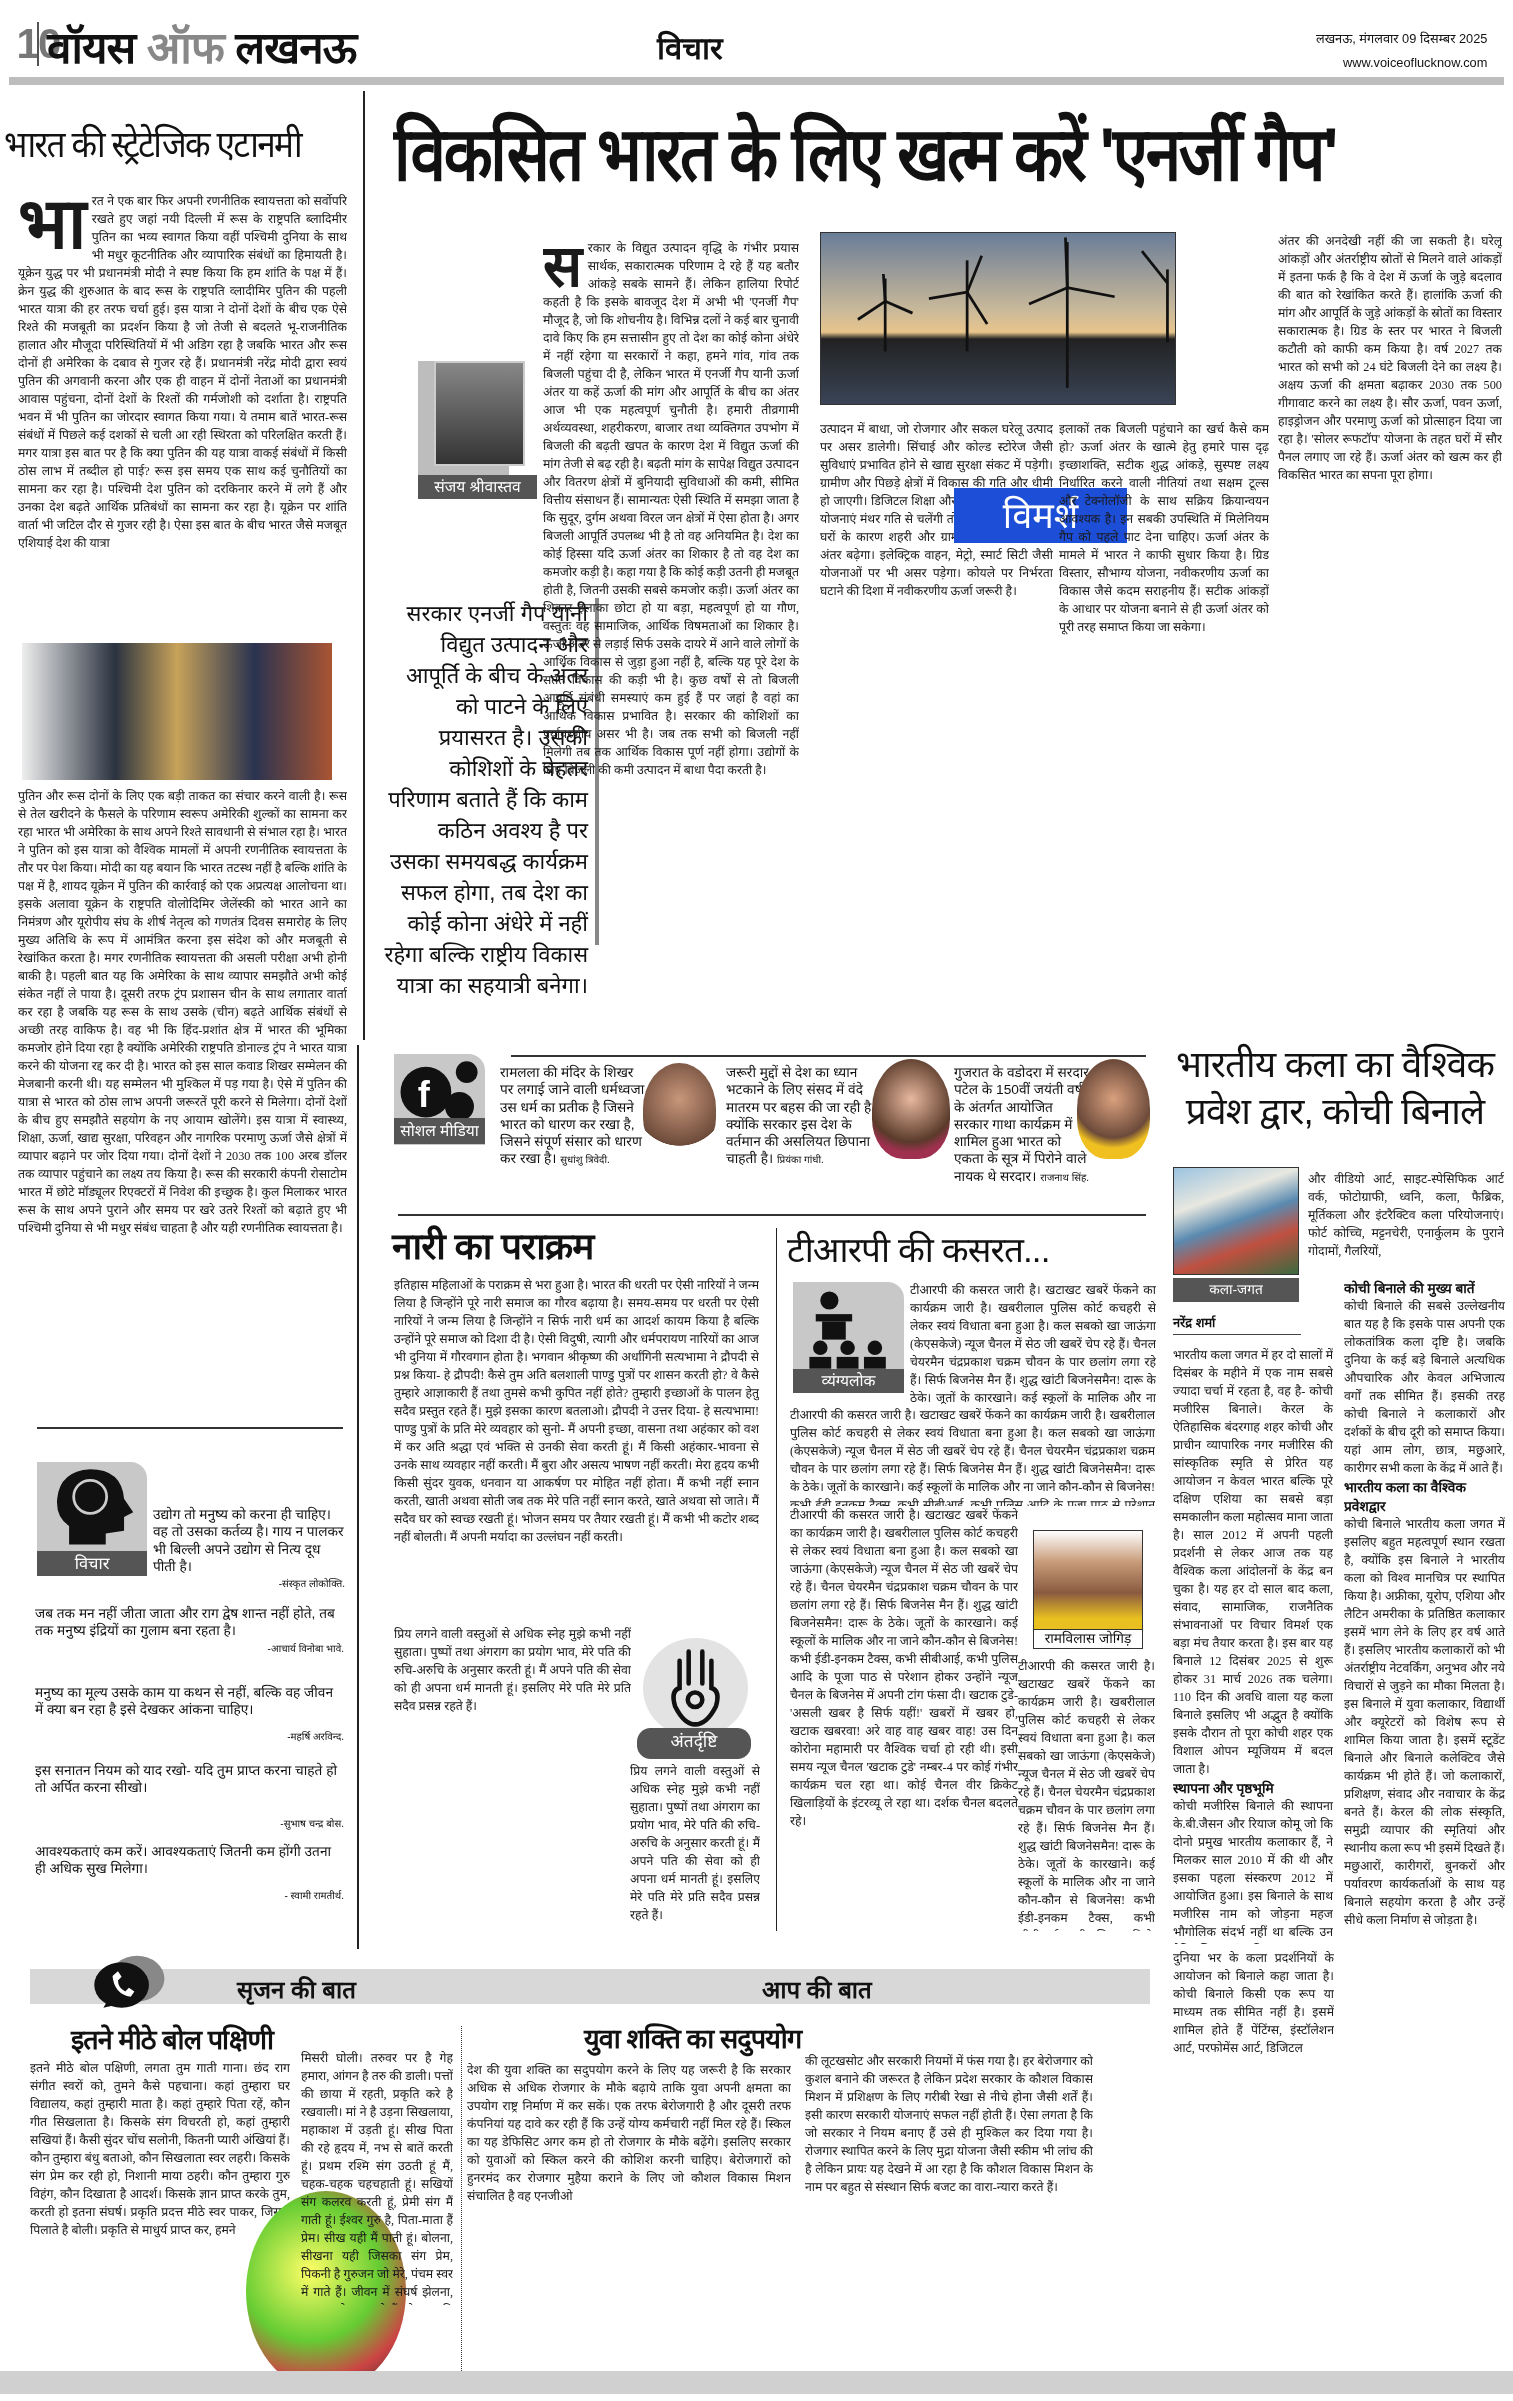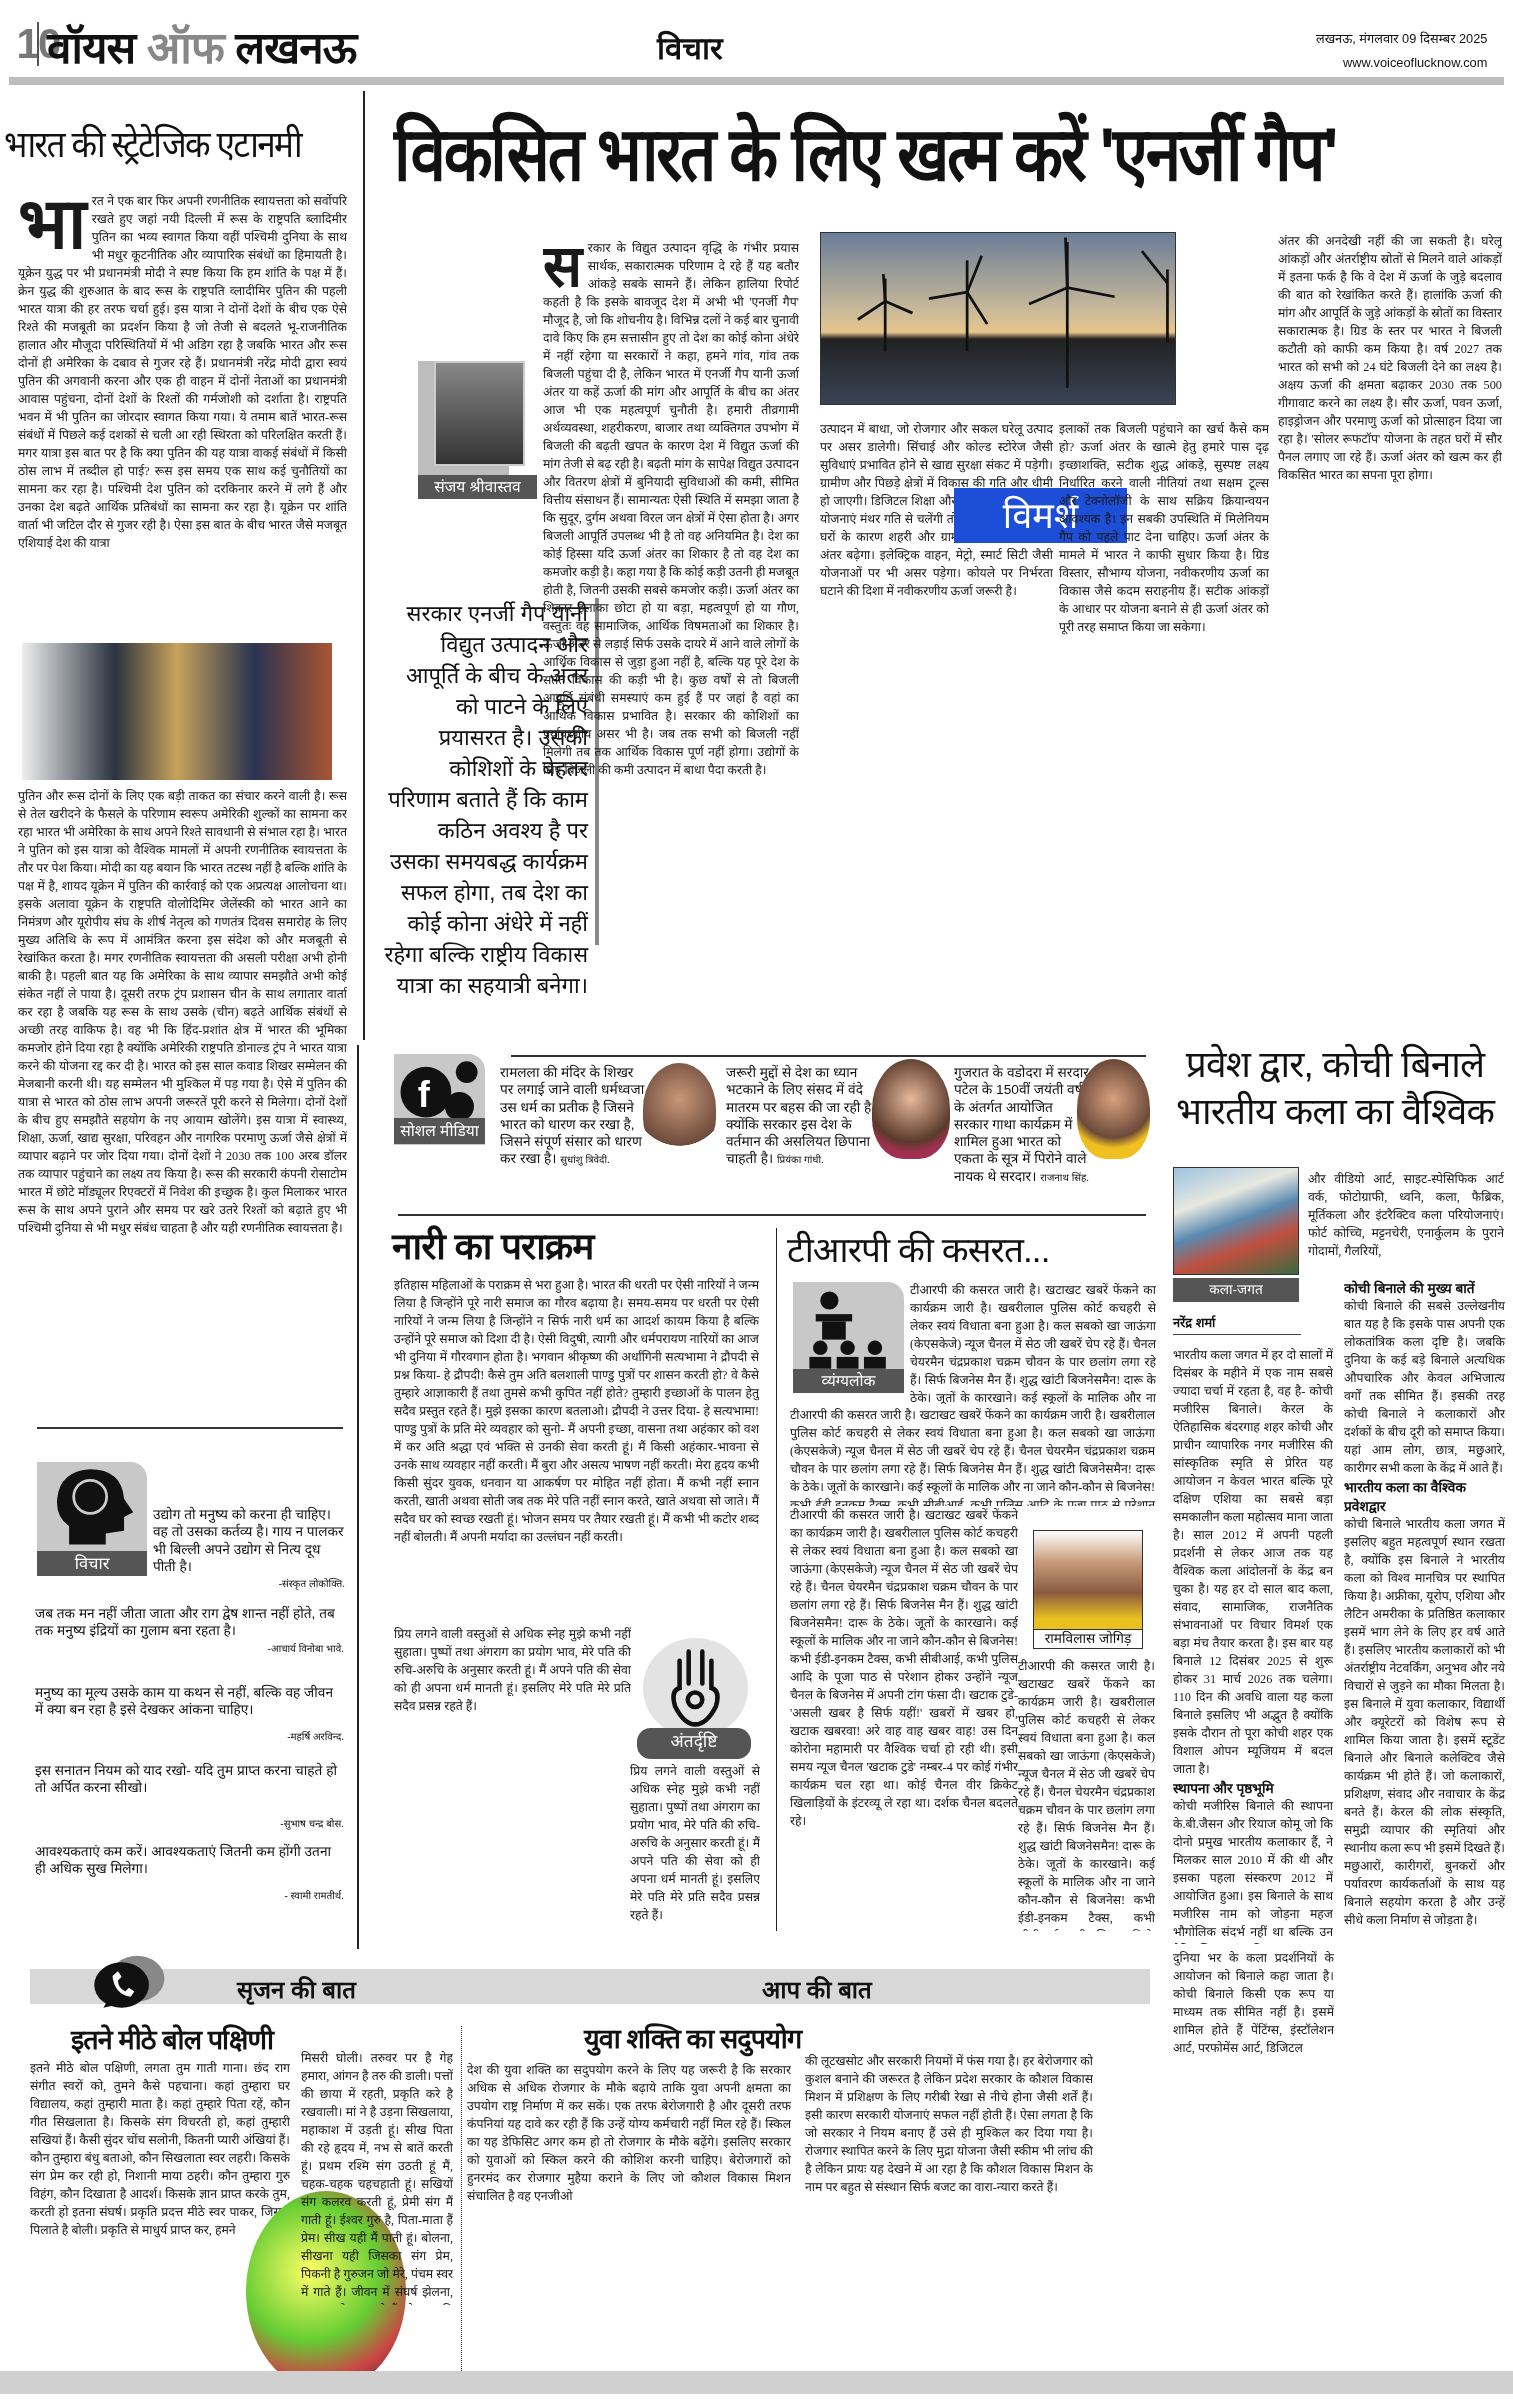--- a/index.html
+++ b/index.html
@@ -130,22 +130,22 @@
 <div class="abs face" style="left:872px;top:1059px;width:78px;height:100px;background:radial-gradient(circle at 50% 40%,#e7b89e,#5a3a2a 60%,#a03050 75%)"></div>
 
 <div class="abs quote" style="left:954px;top:1064px;width:137px">
   <span>गुजरात के वडोदरा में सरदार पटेल के 150वीं जयंती वर्ष के अंतर्गत आयोजित सरकार गाथा कार्यक्रम में शामिल हुआ भारत को एकता के सूत्र में पिरोने वाले नायक थे सरदार।</span>
   <span class="by">राजनाथ सिंह.</span>
 </div>
 <div class="abs face" style="left:1077px;top:1059px;width:73px;height:100px;background:radial-gradient(circle at 50% 40%,#d9a07e,#6c4a3a 55%,#f0c020 70%)"></div>
 <div class="abs" style="left:398px;top:1214px;width:748px;height:1.8px;background:#333"></div>
 
 <div class="abs" style="left:1164px;top:1041px;font-size:37px;line-height:47px;text-align:center;width:342px;letter-spacing:-0.9px">
+  <div>भारतीय कला का वैश्विक</div>
   <div>प्रवेश द्वार, कोची बिनाले</div>
-  <div>भारतीय कला का वैश्विक</div>
 </div>
 
 <div class="abs" style="left:37px;top:1427px;width:306px;height:1.8px;background:#333"></div>
 <div class="abs icon-box" style="left:37px;top:1462px;width:110px;height:112px">
   <svg width="110" height="87" viewBox="0 0 120 95">
     <path d="M35 90 L35 70 Q20 60 22 40 Q25 10 58 8 Q92 8 95 40 L105 55 L95 60 L95 75 L75 78 L75 90 Z" fill="#111"></path>
     <circle cx="58" cy="38" r="18" fill="none" stroke="#ccc" stroke-width="3"></circle>
   </svg>
 </div>
 <div class="abs icon-label" style="left:37px;top:1551px;width:110px;height:25px;font-size:16.4px;line-height:25px">विचार</div>

